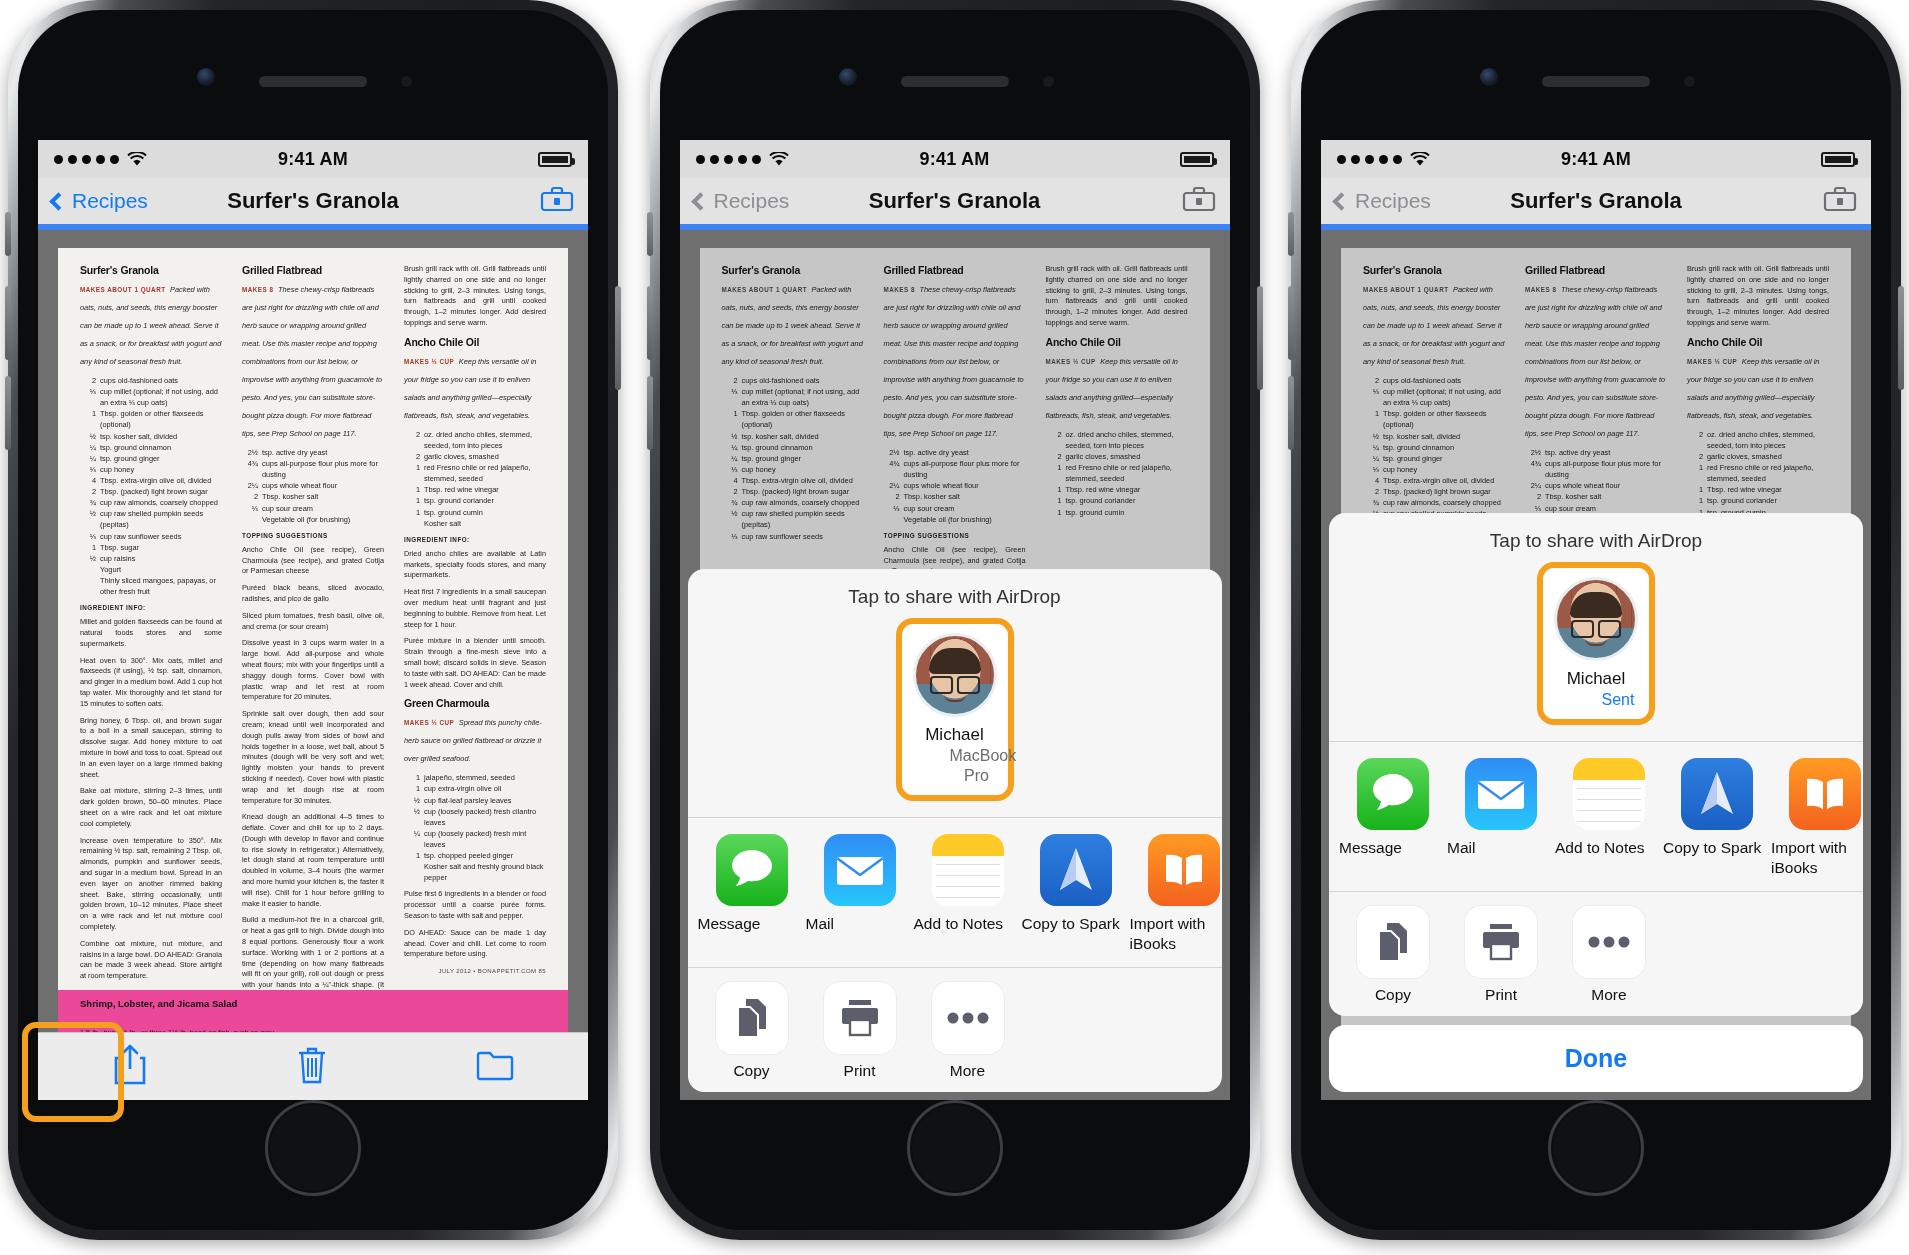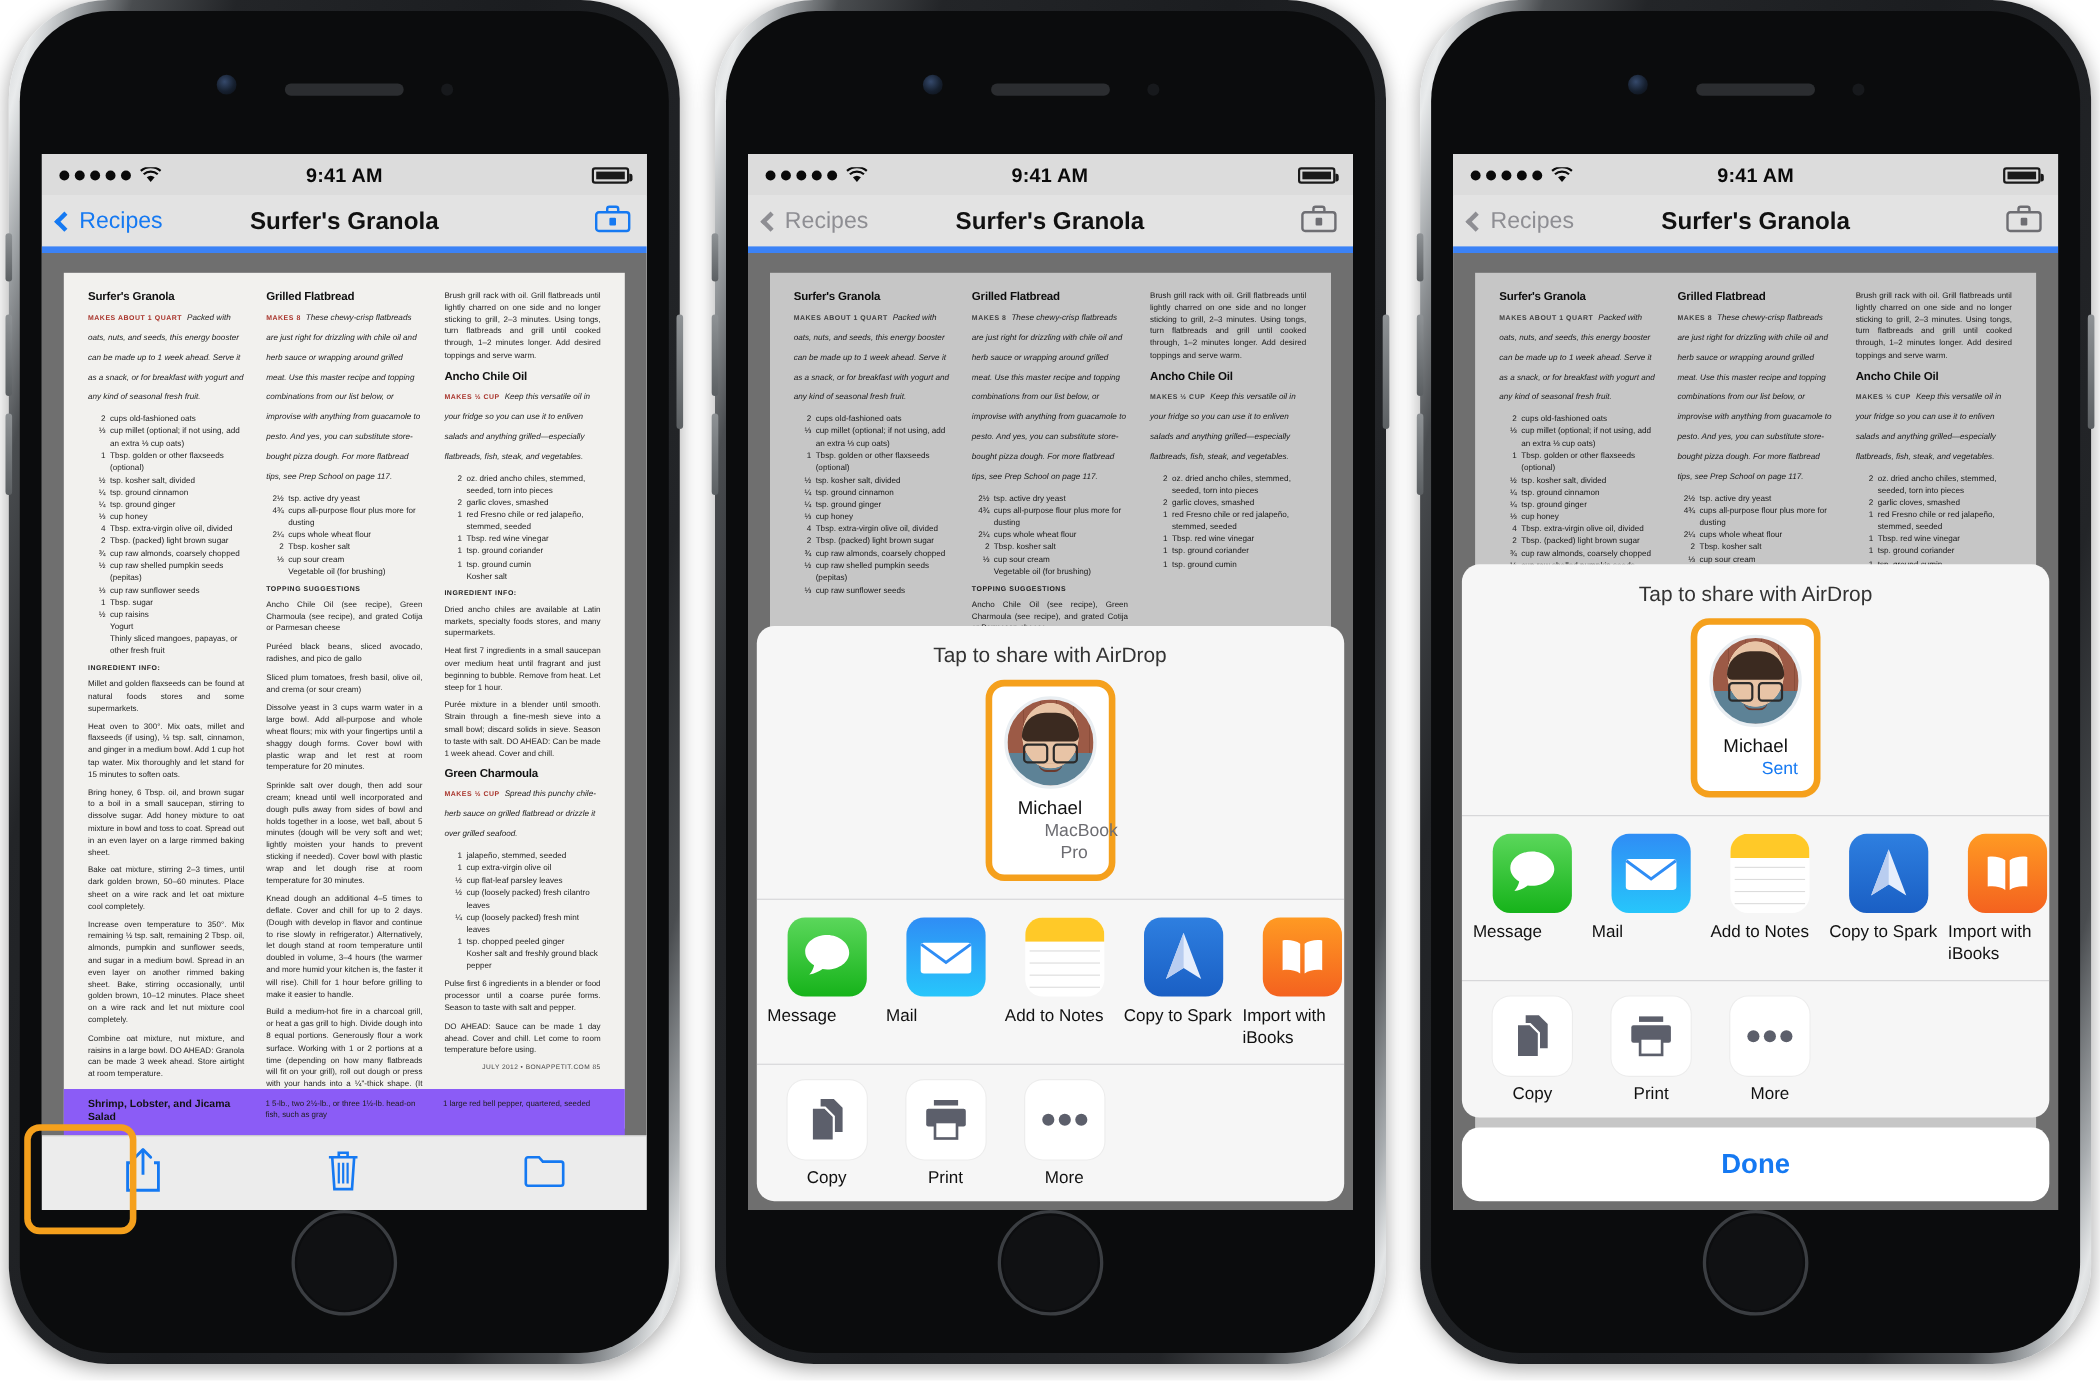--- a/index.html
+++ b/index.html
@@ -88,21 +88,21 @@
   .r-li{ font-size:7.4px; color:#1c1c1c; line-height:1.5; display:flex; gap:4px; }
   .r-li b{ font-weight:normal; min-width:16px; text-align:right; flex:0 0 16px; }
   .r-p{ font-size:7.3px; color:#1c1c1c; line-height:1.48; margin-top:6px; text-align:justify; }
   .r-cap{ font-size:6.3px; font-weight:bold; color:#1c1c1c; letter-spacing:.5px; margin-top:7px; }
   .spacer{ height:7px; }
   .r-foot{ font-size:6px; color:#444; text-align:right; letter-spacing:.4px; margin-top:8px; }
 
   
   .paper2{
     position:absolute; left:20px; right:20px; bottom:44px; height:66px;
-    background:#8b5cf6; display:flex; padding:8px 22px; gap:18px; overflow:hidden;
+    background:#ec4899; display:flex; padding:8px 22px; gap:18px; overflow:hidden;flex-direction:column;
   }
   .paper2 .c{ flex:1; }
   .p2-h{ font-size:9.5px; font-weight:bold; color:#111; line-height:1.25; }
   .p2-l{ font-size:7.2px; color:#1c1c1c; line-height:1.45; }
 
   
   .toolbar{
     position:absolute; left:0; right:0; bottom:0; height:68px; background:#ececec;
     display:flex; align-items:center; justify-content:space-around;
     border-top:1px solid #c6c6c6;

